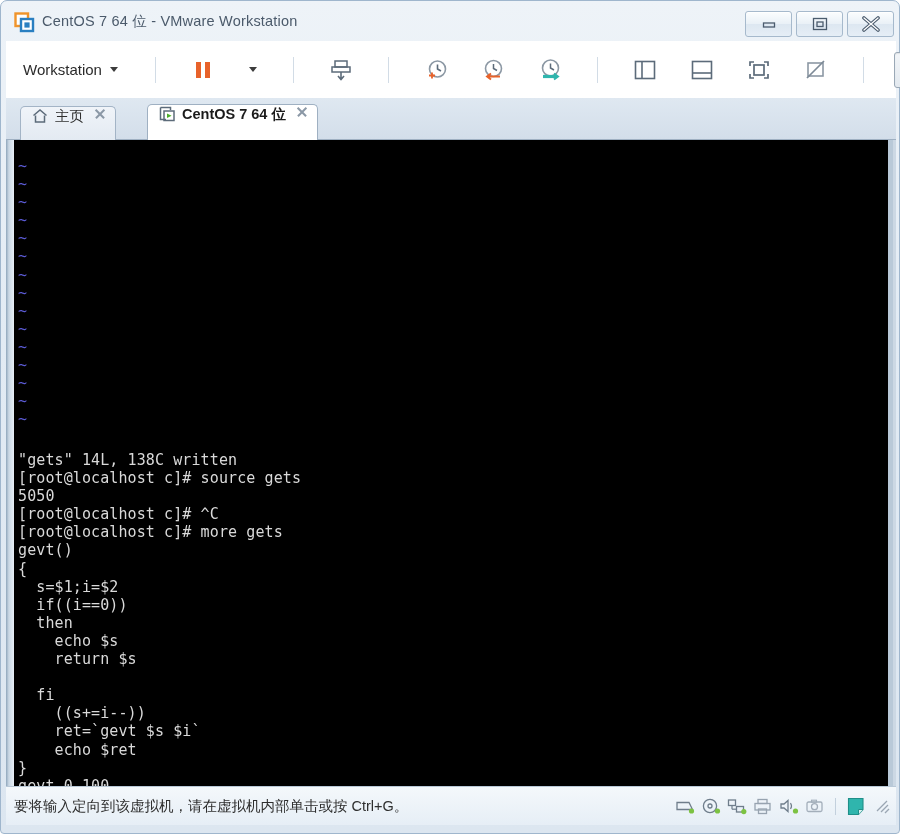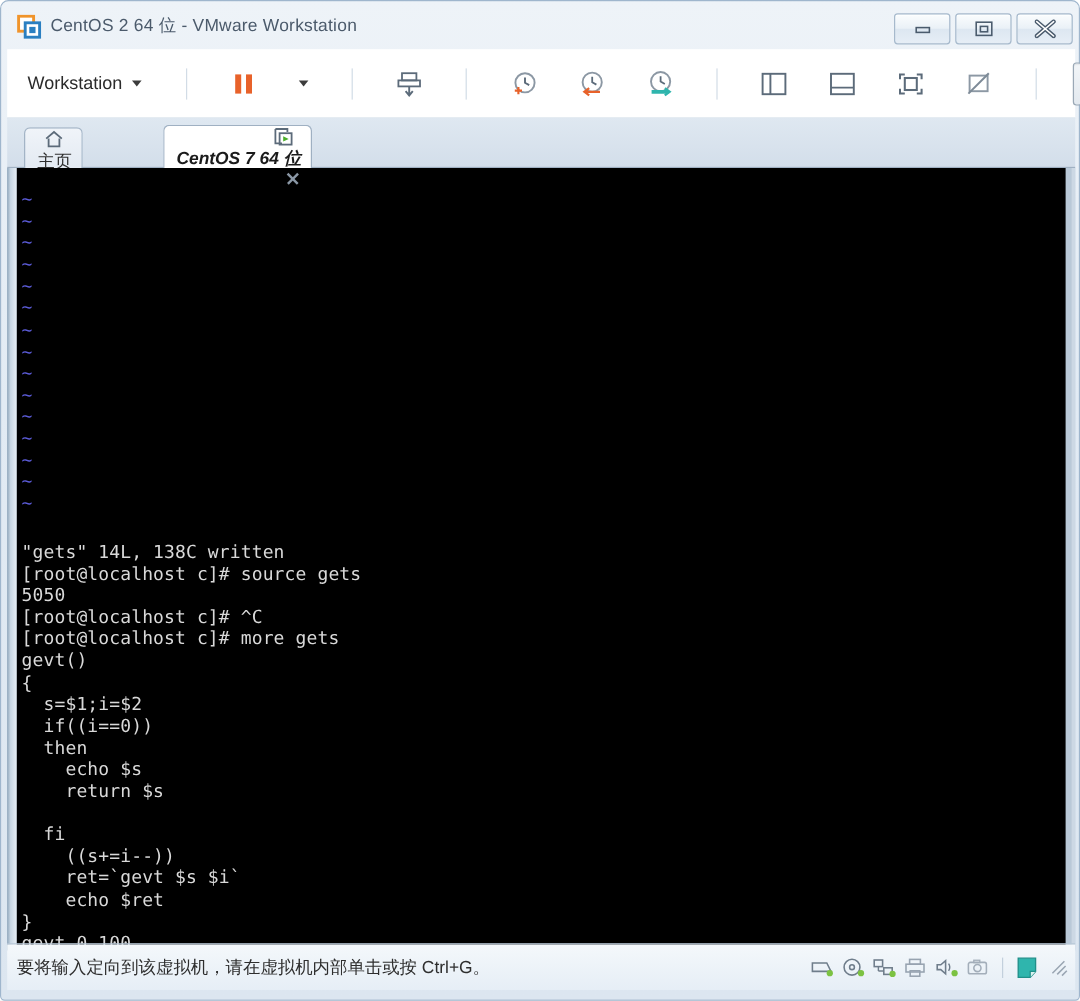--- a/index.html
+++ b/index.html
@@ -139,27 +139,26 @@
     background: linear-gradient(to bottom, #dfe8f1 0%, #d3deea 100%);
     border-bottom: 1px solid #9fb0c2;
     box-sizing: border-box;
   }
   .tab {
     position: absolute;
     top: 6px;
     height: 36px;
     box-sizing: border-box;
     display: flex;
-    align-items: flex-end;
+    align-items: flex-start;
     padding: 0 8px 0 10px;
     border: 1px solid #a3b4c6;
     border-bottom: none;
     border-radius: 5px 5px 0 0;
     cursor: default;
-    flex-direction: column;
   }
   .tab.inactive {
     background: linear-gradient(to bottom, #f0f4f9 0%, #e3eaf2 100%);
     top: 8px;
     height: 34px;
   }
   .tab.active {
     background: #ffffff;
     border-color: #9fb0c2;
     z-index: 4;
@@ -265,21 +264,21 @@
 <div id="frame-inner">
 
   <div id="titlebar">
     <span id="titlebar-icon">
       <svg width="21" height="21" viewBox="0 0 21 21">
         <rect x="1.5" y="1.5" width="12.5" height="12.5" fill="#ffffff" stroke="#f0942b" stroke-width="2.4"></rect>
         <rect x="7" y="7" width="12" height="12" fill="#ffffff" stroke="#2a7fc1" stroke-width="2.4"></rect>
         <rect x="10.4" y="10.4" width="5.2" height="5.2" fill="#2a7fc1"></rect>
       </svg>
     </span>
-    <span id="title-text">CentOS 2 64 位 - VMware Workstation</span>
+    <span id="title-text">CentOS 7 64 位 - VMware Workstation</span>
 
     <div class="wincontrols">
       <div class="wbtn">
         <svg width="16" height="10" viewBox="0 0 16 10">
           <rect x="2.5" y="4" width="11" height="4" fill="none" stroke="#4a5b6d" stroke-width="1.3"></rect>
         </svg>
       </div>
       <div class="wbtn">
         <svg width="16" height="14" viewBox="0 0 16 14">
           <rect x="1.5" y="1.5" width="13" height="11" fill="none" stroke="#4a5b6d" stroke-width="1.3"></rect>
@@ -407,21 +406,21 @@
       <span class="tab-icon">
         <svg width="18" height="18" viewBox="0 0 18 18">
           <path d="M2.5 8.5 L9 3 L15.5 8.5" stroke="#5c6b7a" stroke-width="1.5" fill="none"></path>
           <path d="M4.5 8.5 L4.5 15 L13.5 15 L13.5 8.5" stroke="#5c6b7a" stroke-width="1.5" fill="none"></path>
         </svg>
       </span>
       <span class="tab-label">主页</span>
       <span class="tab-close"></span>
     </div>
 
-    <div class="tab active" style="left:130px;font-style:italic;">
+    <div class="tab active" style="left:141px;">
       <span class="tab-icon">
         <svg width="18" height="18" viewBox="0 0 18 18">
           <path d="M2.5 2.5 L12.5 2.5 L12.5 5 M2.5 2.5 L2.5 14.5 L8 14.5" stroke="#5c6b7a" stroke-width="1.5" fill="none"></path>
           <rect x="6" y="6" width="10" height="9.5" fill="none" stroke="#5c6b7a" stroke-width="1.5"></rect>
           <path d="M9 8.6 L13.6 10.8 L9 13 Z" fill="#4caf2a"></path>
         </svg>
       </span>
       <span class="tab-label">CentOS 7 64 位</span>
       <span class="tab-close"></span>
     </div>

